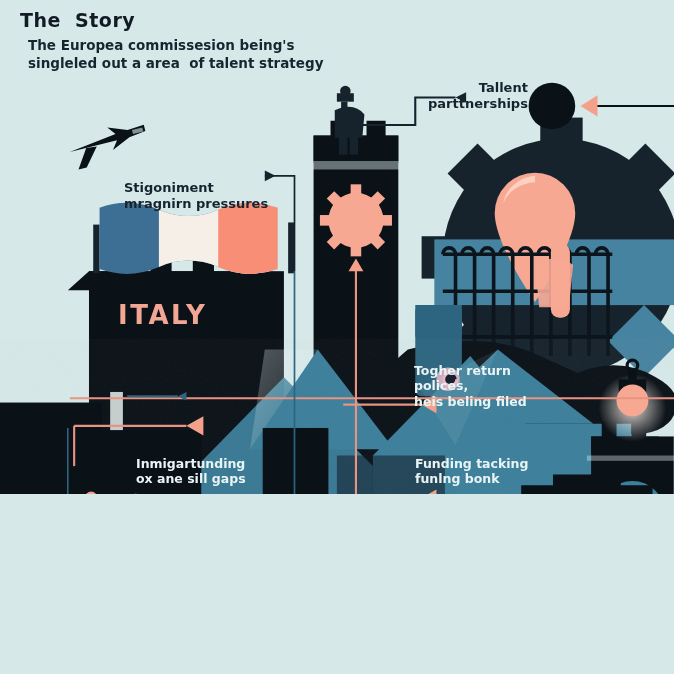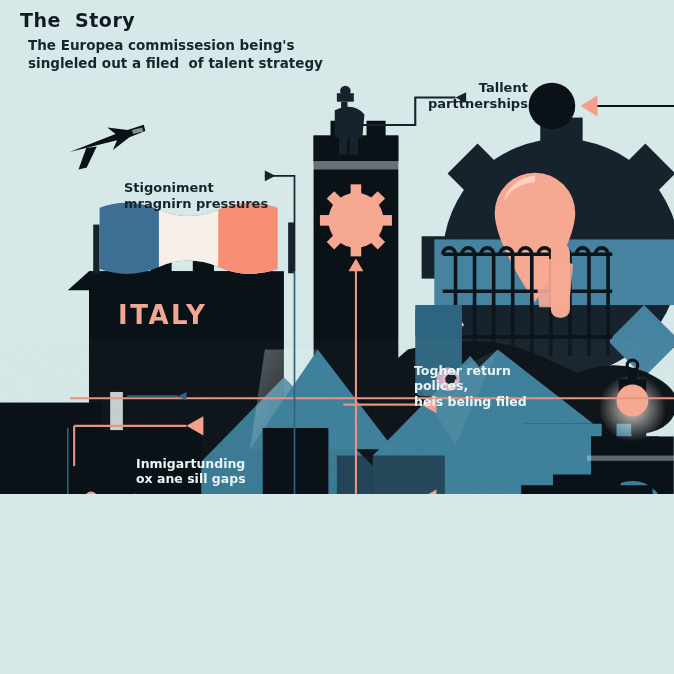--- a/index.html
+++ b/index.html
@@ -389,27 +389,29 @@
 
     <g transform="translate(62,128) rotate(-14)">
       <path d="M0 16 L46 10 L40 2 L58 9 L74 8 L74 14 L58 16 L40 24 L46 16 Z" fill="#0a1117"></path>
       <path d="M16 16 L4 34 L12 34 L26 17 Z" fill="#0a1117"></path>
       <path d="M62 10 h10 v4 h-10 z" fill="#d6e8e8" opacity=".6"></path>
     </g>
   </svg>
 
   <div class="txt" id="title">The  Story</div>
   <div class="txt" id="subtitle">The Europea commissesion being's
-singleled out a filed  of talent strategy</div>
+singleled out a area  of talent strategy</div>
 
   <div class="lbl" id="lbl-talent">Tallent
 parttnerships</div>
   <div class="lbl" id="lbl-migration">Stigoniment
 mragnirn pressures</div>
   <div class="lbl" id="lbl-return">Togher return
 polices,
 heis beling filed</div>
   <div class="lbl" id="lbl-skills">Inmigartunding
 ox ane sill gaps</div>
+  <div class="lbl" id="lbl-funding">Funding tacking
+funlng bonk</div>
 
   <div class="lbl" id="lbl-italy">ITALY</div>
 
 </div>
 
 </body></html>

